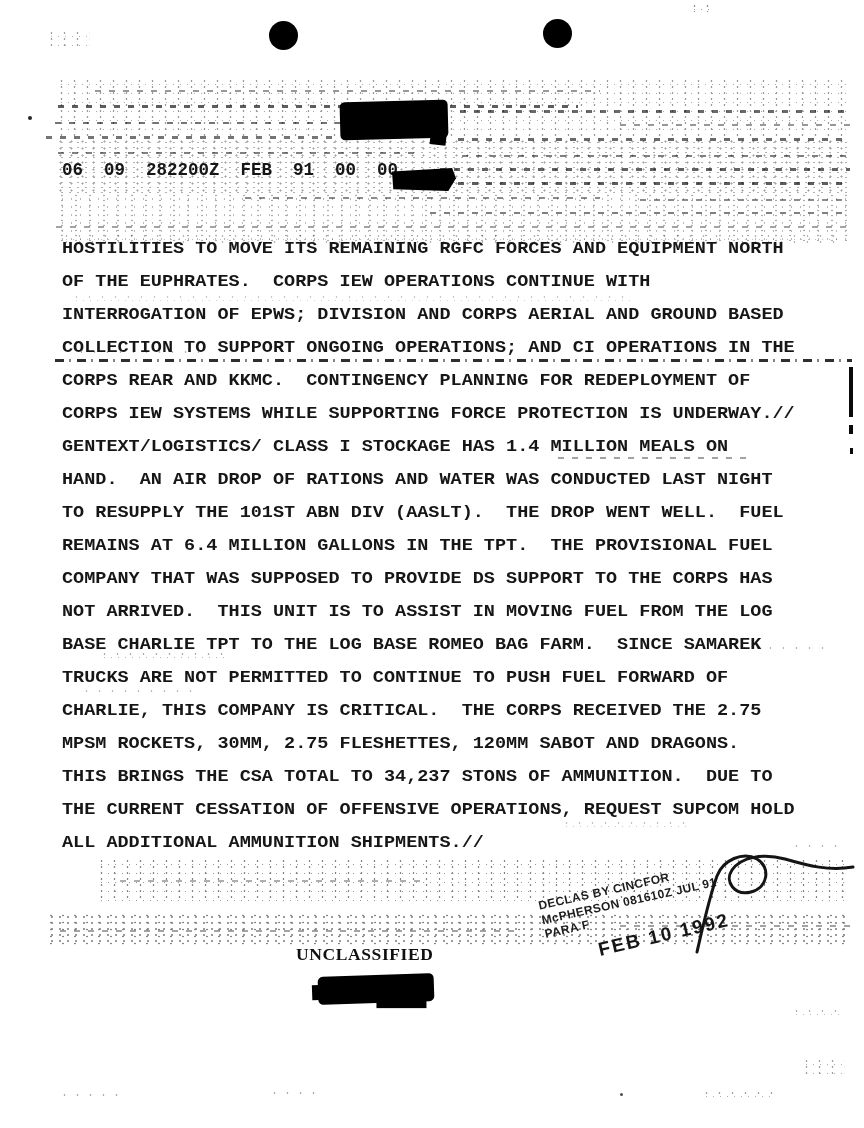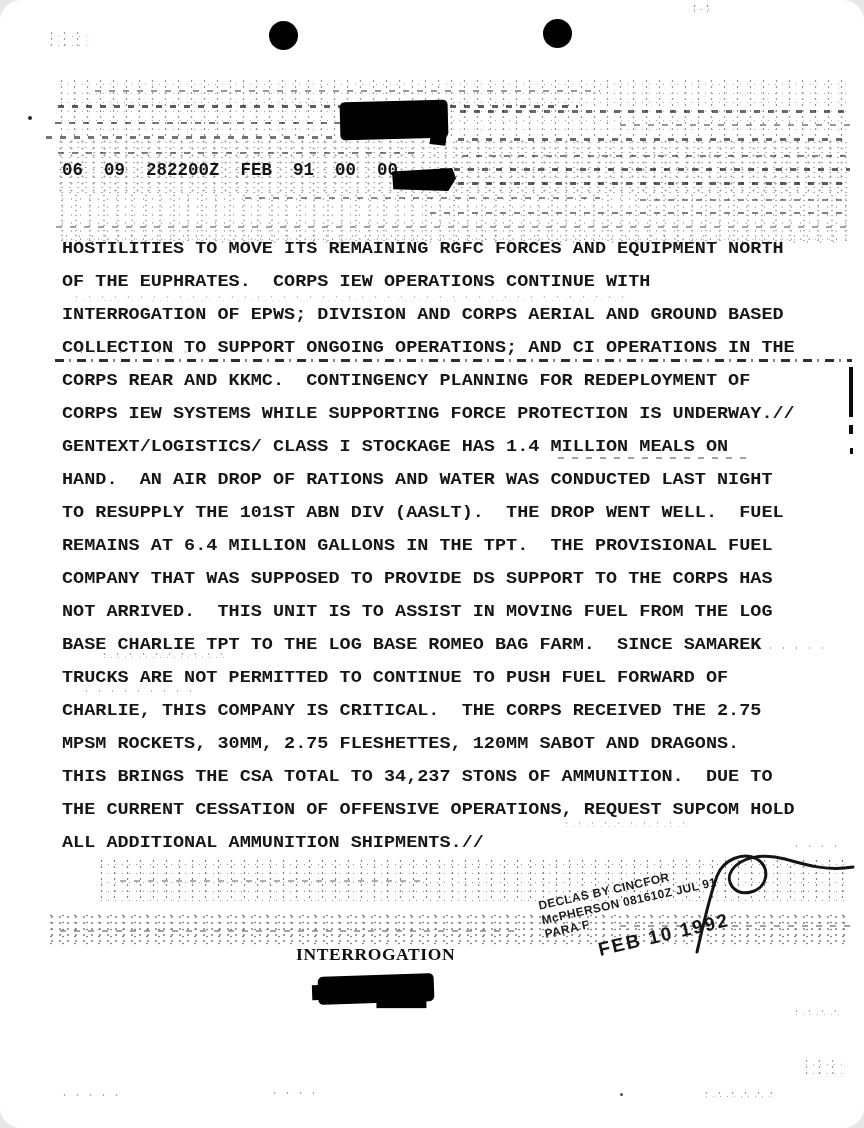--- a/index.html
+++ b/index.html
@@ -1,20 +1,19 @@
 <!DOCTYPE html>
 <html><head>
 <meta charset="utf-8">
 <style>
   html,body{margin:0;padding:0;background:#e8e8e8;}
   #page{
     position:relative;width:864px;height:1128px;background:#ffffff;
     overflow:hidden;font-family:"Liberation Mono","DejaVu Sans Mono",monospace;
     color:#161616;
-    border-radius:21px;
   }
   
   .hole{position:absolute;width:29px;height:29px;background:#000;border-radius:50%;}
   
   .speck{position:absolute;
     background-image:
       radial-gradient(circle, rgba(0,0,0,.95) .9px, transparent 1.15px),
       radial-gradient(circle, rgba(0,0,0,.8) .7px, transparent 1px);
     background-size:13px 6px,7px 9px;background-position:0 0,3px 2px;}
   .dash{position:absolute;height:2px;
@@ -131,21 +130,21 @@
     <div>DECLAS BY CINCFOR</div>
     <div>McPHERSON 081610Z JUL 91</div>
     <div>PARA F</div>
   </div>
   <div class="stamp-date">FEB 10 1992</div>
 
   <svg class="signature" width="205" height="110" viewBox="0 0 205 110">
     <path d="M 42 102 C 48 76 54 48 62 26 C 68 10 88 1 102 9 C 116 17 113 38 96 42 C 80 46 69 32 77 20 C 86 7 108 3 130 9 C 154 16 174 21 198 17" fill="none" stroke="#141414" stroke-width="3" stroke-linecap="round"></path>
   </svg>
 
-  <div class="classification">INTERROGATION</div>
+  <div class="classification">UNCLASSIFIED</div>
 
   <div class="redact redact3" style="left:318px;top:975px;width:116px;height:28px;"></div>
 
   <div class="speck" style="left:790px;top:1008px;width:55px;height:8px;opacity:.3;"></div>
   <div class="speck" style="left:800px;top:1058px;width:45px;height:16px;opacity:.4;"></div>
   <div class="speck" style="left:58px;top:1092px;width:65px;height:6px;opacity:.35;"></div>
   <div class="speck" style="left:268px;top:1090px;width:55px;height:6px;opacity:.35;"></div>
   <div class="dot" style="left:620px;top:1093px;width:3px;height:3px;opacity:.7;"></div>
   <div class="speck" style="left:700px;top:1090px;width:75px;height:7px;opacity:.4;"></div>
 

